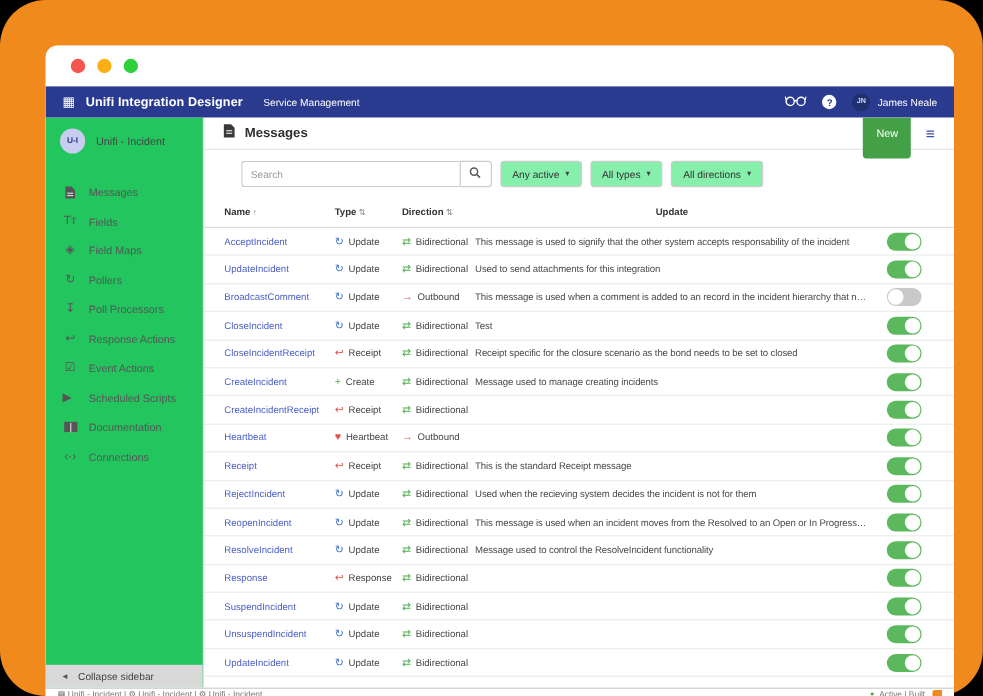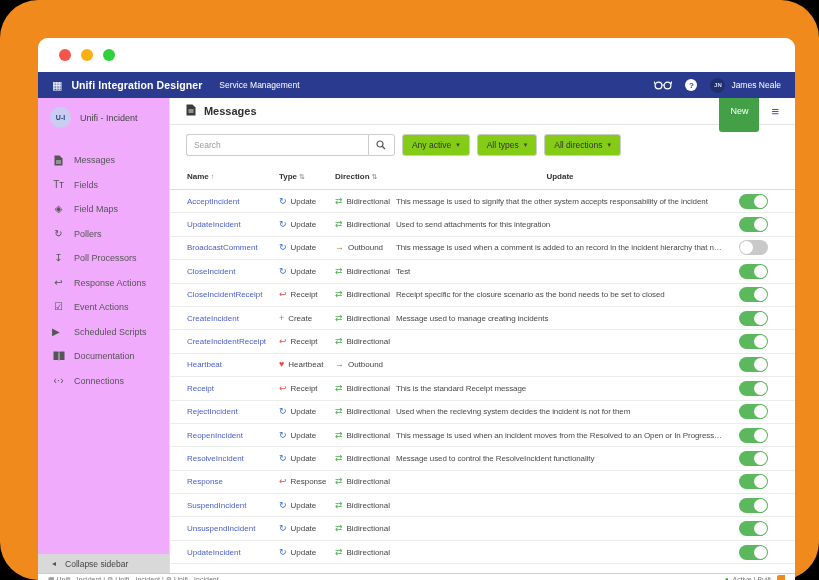--- a/index.html
+++ b/index.html
@@ -24,21 +24,21 @@
   .nav-right { margin-left:auto; display:flex; align-items:center; gap:13px; }
   .help-badge { width:12px; height:12px; border-radius:50%; background:#fff; color:#2a3b8f;
     font-size:8px; font-weight:bold; display:flex; align-items:center; justify-content:center; }
   .user-chip { display:flex; align-items:center; gap:6px; }
   .user-avatar { width:15px; height:15px; border-radius:50%; background:#20306f; color:#cfd6f3;
     font-size:6px; font-weight:bold; display:flex; align-items:center; justify-content:center; }
   .user-name { font-size:8.5px; }
 
   
   .app-body { flex:1 1 auto; display:flex; overflow:hidden; }
-  .sidebar { width:145px; background:#f0abfc; border-right:1px solid #e0e0e0;
+  .sidebar { width:145px; background:#22c55e; border-right:1px solid #e0e0e0;
     display:flex; flex-direction:column; overflow:hidden; }
   .integration-row { display:flex; align-items:center; gap:9px; padding:9px 12px 8px 12px; }
   .int-avatar { width:21px; height:21px; border-radius:50%; background:#c9cdf0; color:#2a3b8f;
     font-size:7px; font-weight:bold; display:flex; align-items:center; justify-content:center; flex:0 0 auto; }
   .int-name { font-size:9px; color:#444; }
   .side-nav { flex:1 1 auto; padding-top:12px; }
   .side-item { display:flex; align-items:center; gap:9px; padding:0 14px; height:24.5px;
     font-size:9px; color:#555; cursor:pointer; }
   .side-item .sicon { width:13px; text-align:center; font-size:10px; color:#555; line-height:1; flex:0 0 auto; }
   .side-item .sicon svg { vertical-align:middle; }
@@ -48,28 +48,28 @@
 
   .main { flex:1 1 auto; display:flex; flex-direction:column; background:#fff; overflow:hidden; }
   .panel-header { height:27px; border-bottom:1px solid #e4e4e4; display:flex; align-items:center;
     padding:0 16px; gap:8px; flex:0 0 auto; }
   .panel-title { font-size:11px; font-weight:bold; color:#2f2f2f; }
   .panel-right { margin-left:auto; display:flex; align-items:center; gap:12px; }
   .btn-new { background:#43a047; color:#fff; border:none; border-radius:3px; font-size:9px;
     padding:16px 11px; cursor:pointer; font-family:inherit; }
   .hamburger { color:#3f51b5; font-size:13px; font-weight:bold; cursor:pointer; line-height:1; }
 
-  .toolbar { display:flex; align-items:flex-start; padding:9px 16px 8px 16px; gap:7px; flex:0 0 auto; }
+  .toolbar { display:flex; align-items:flex-start; padding:9px 16px 8px 31px; gap:7px; flex:0 0 auto; }
   .search-wrap { display:flex; }
   .search-input { width:182px; height:22px; border:1px solid #ccc; border-right:none;
     border-radius:3px 0 0 3px; font-size:8.5px; padding:0 7px; color:#333; font-family:inherit; outline:none; }
   .search-input::placeholder { color:#9a9a9a; }
   .search-btn { width:27px; height:22px; border:1px solid #ccc; background:#fff;
     border-radius:0 3px 3px 0; display:flex; align-items:center; justify-content:center; cursor:pointer; }
-  .filter-btn { height:22px; border:1px solid #ccc; background:#84cc16; border-radius:3px;
+  .filter-btn { height:22px; border:1px solid #ccc; background:#86efac; border-radius:3px;
     font-size:8.5px; color:#333; padding:0 9px; display:flex; align-items:center; gap:5px;
     cursor:pointer; font-family:inherit; white-space:nowrap; }
   .filter-btn .caret { font-size:7px; color:#444; }
 
   .tgrid { display:grid; grid-template-columns:88px 52px 57px 1fr 50px; align-items:center;
     padding:0 17px; column-gap:4px; }
   .thead { height:26px; border-bottom:1px solid #dcdcdc; font-size:8px; color:#333; font-weight:bold; flex:0 0 auto; }
   .thead .sort { font-weight:normal; color:#888; font-size:7px; margin-left:2px; }
   .thead .col-active { text-align:center; }
   .rows { flex:1 1 auto; overflow:hidden; }

